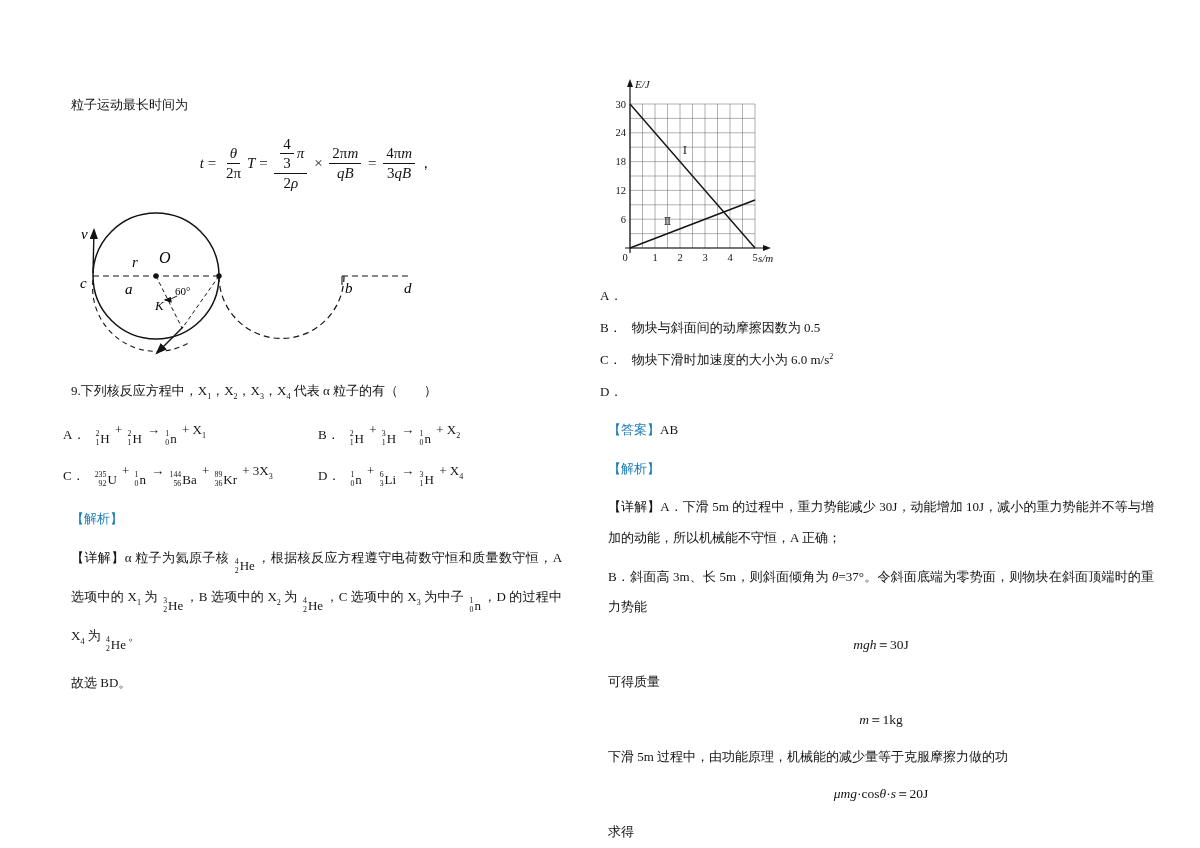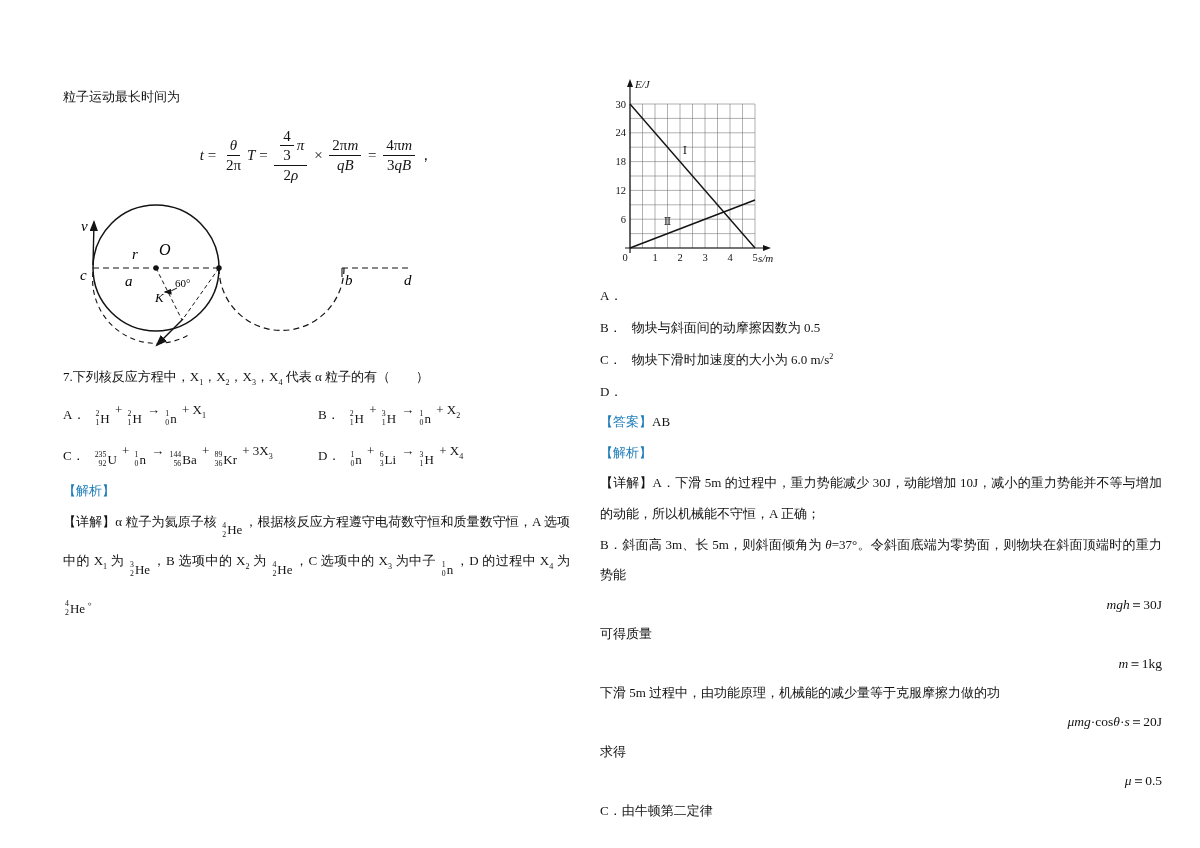--- a/index.html
+++ b/index.html
@@ -3,27 +3,27 @@
 <meta charset="utf-8">
 <style>
   :root{ --marker:#1b7cb9; --ink:#131313; }
   html,body{margin:0;padding:0;background:#ffffff;}
   body{width:1200px;height:848px;position:relative;overflow:hidden;
        font-family:"Liberation Serif","DejaVu Serif","DejaVu Sans",serif;color:var(--ink);}
   .page{position:absolute;inset:0;}
   .col{position:absolute;font-size:13px;line-height:2.35;}
   .col-left{left:63px;top:82px;width:507px;}
   .col-right{left:600px;top:76px;width:562px;}
-  p{margin:0;}
+  p{margin:8px;}
   .para{text-align:justify;}
   .marker{color:var(--marker);}
   .stem{text-align:justify;}
   
   .eq-block{text-align:center;font-size:15px;line-height:1.2;margin:14px 0 10px 0;}
-  .eq-center{text-align:right;font-size:13.5px;line-height:2.1;}
+  .eq-center{text-align:center;font-size:13.5px;line-height:2.1;}
   .it{font-style:italic;}
   .frac{display:inline-flex;flex-direction:column;align-items:center;vertical-align:middle;
         margin:0 3px;line-height:1.25;}
   .fnum,.fden{display:flex;align-items:center;justify-content:center;padding:0 3px;}
   .fnum{border-bottom:1px solid currentColor;}
   sub,sup{font-size:0.62em;line-height:1;}
   .nuc{display:inline-flex;align-items:center;margin:0 2px;vertical-align:-2px;}
   .nuc .pre{display:inline-flex;flex-direction:column;align-items:flex-end;
             font-size:0.6em;line-height:1.15;margin-right:1px;}
   
@@ -110,21 +110,21 @@
       <text x="1" y="85" font-size="15" font-style="italic">c</text>
       <text x="53" y="64" font-size="15" font-style="italic">r</text>
       <text x="46" y="91" font-size="15" font-style="italic">a</text>
       <text x="80" y="60" font-size="16" font-style="italic">O</text>
       <text x="96" y="92" font-size="11">60°</text>
       <text x="76" y="107" font-size="13" font-style="italic">K</text>
       <text x="266" y="90" font-size="15" font-style="italic">b</text>
       <text x="325" y="90" font-size="15" font-style="italic">d</text>
     </svg>
 
-    <p class="stem"><span>7.下列核反应方程中，X</span><sub>1</sub><span>，X</span><sub>2</sub><span>，X</span><sub>3</sub><span>，X</span><sub>4</sub><span> 代表 α 粒子的有（　　）</span></p>
+    <p class="stem"><span>9.下列核反应方程中，X</span><sub>1</sub><span>，X</span><sub>2</sub><span>，X</span><sub>3</sub><span>，X</span><sub>4</sub><span> 代表 α 粒子的有（　　）</span></p>
 
     <div class="opt-grid">
       <div class="opt">
         <span>A．</span>
         <span><span class="nuc">
               <span class="pre">
                 <span>2</span>
                 <span>1</span>
               </span>
               <span>H</span>
@@ -245,20 +245,21 @@
             </span>
             <span>n</span>
           </span><span>，D 的过程中 X</span><sub>4</sub><span> 为 </span><span class="nuc">
             <span class="pre">
               <span>4</span>
               <span>2</span>
             </span>
             <span>He</span>
           </span><span>。</span></span>
     </p>
+    <p>故选 BD。</p>
 
 
   </div>
 
   <div class="col col-right">
 
     <svg class="graph" viewBox="0 0 180 200" width="180" height="200">
         <line x1="24" y1="172" x2="24" y2="28" stroke="#6f6f6f" stroke-width="0.55"></line>
         <line x1="36.5" y1="172" x2="36.5" y2="28" stroke="#6f6f6f" stroke-width="0.55"></line>
         <line x1="49" y1="172" x2="49" y2="28" stroke="#6f6f6f" stroke-width="0.55"></line>

